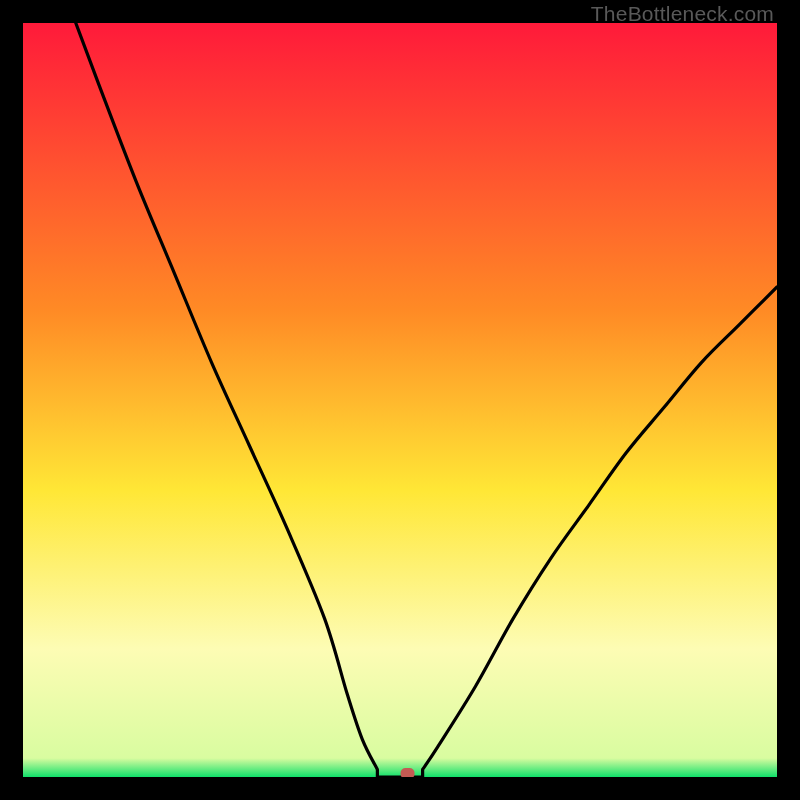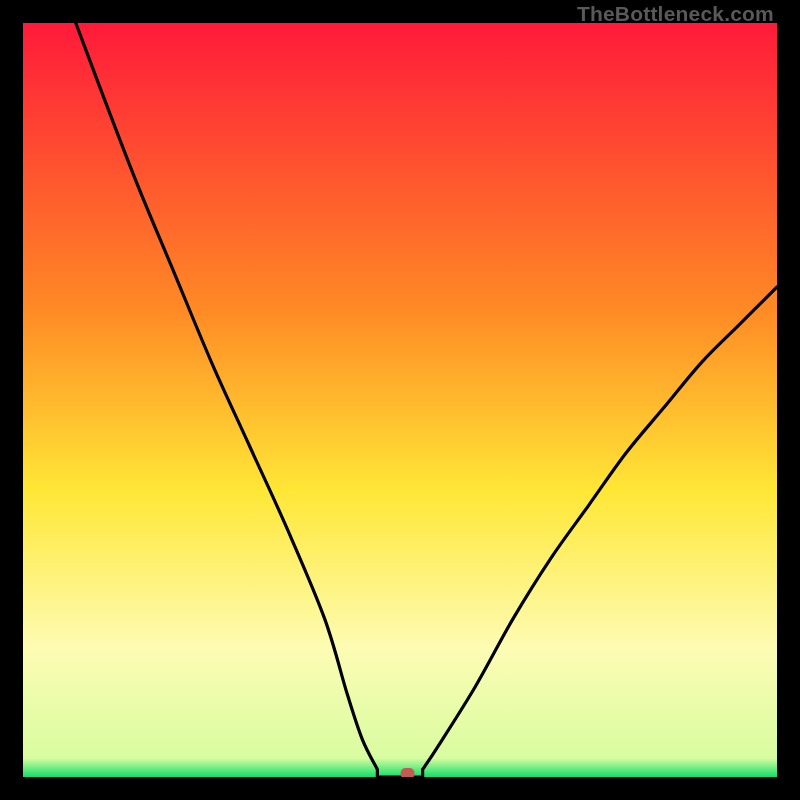--- a/index.html
+++ b/index.html
@@ -25,21 +25,21 @@
     top: 0;
     width: 754px;
     height: 754px;
   }
   .watermark {
     position: absolute;
     top: 2px;
     right: 26px;
     color: #595959;
     font-size: 21px;
-    font-weight: 700;
+    font-weight: 400;
     letter-spacing: 0.2px;
     font-family: Arial, Helvetica, sans-serif;
     text-align: center;
   }
 </style>
 </head>
 <body>
 
 <div class="frame">
   <svg class="plot" viewBox="0 0 754 754" preserveAspectRatio="none">

